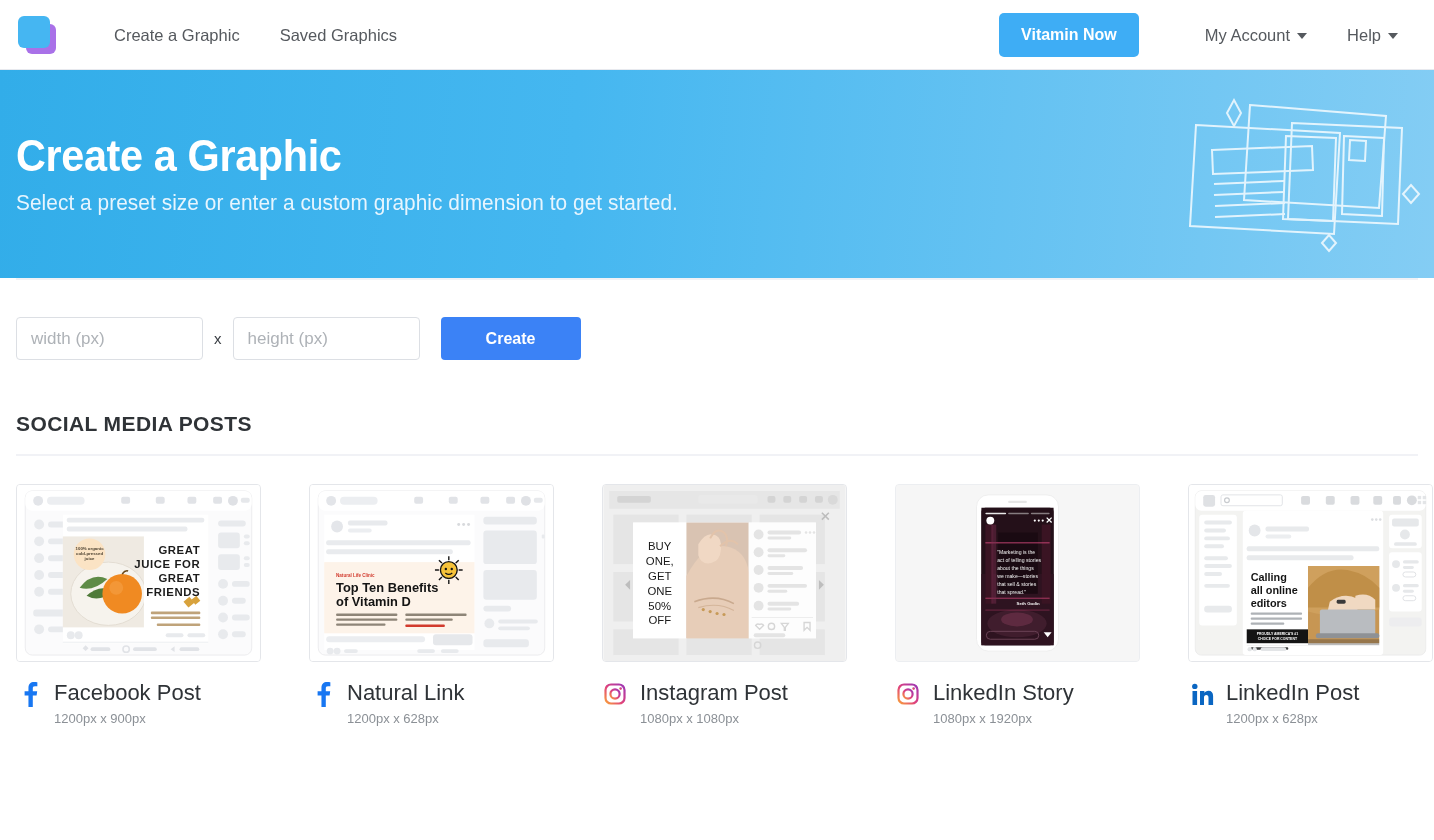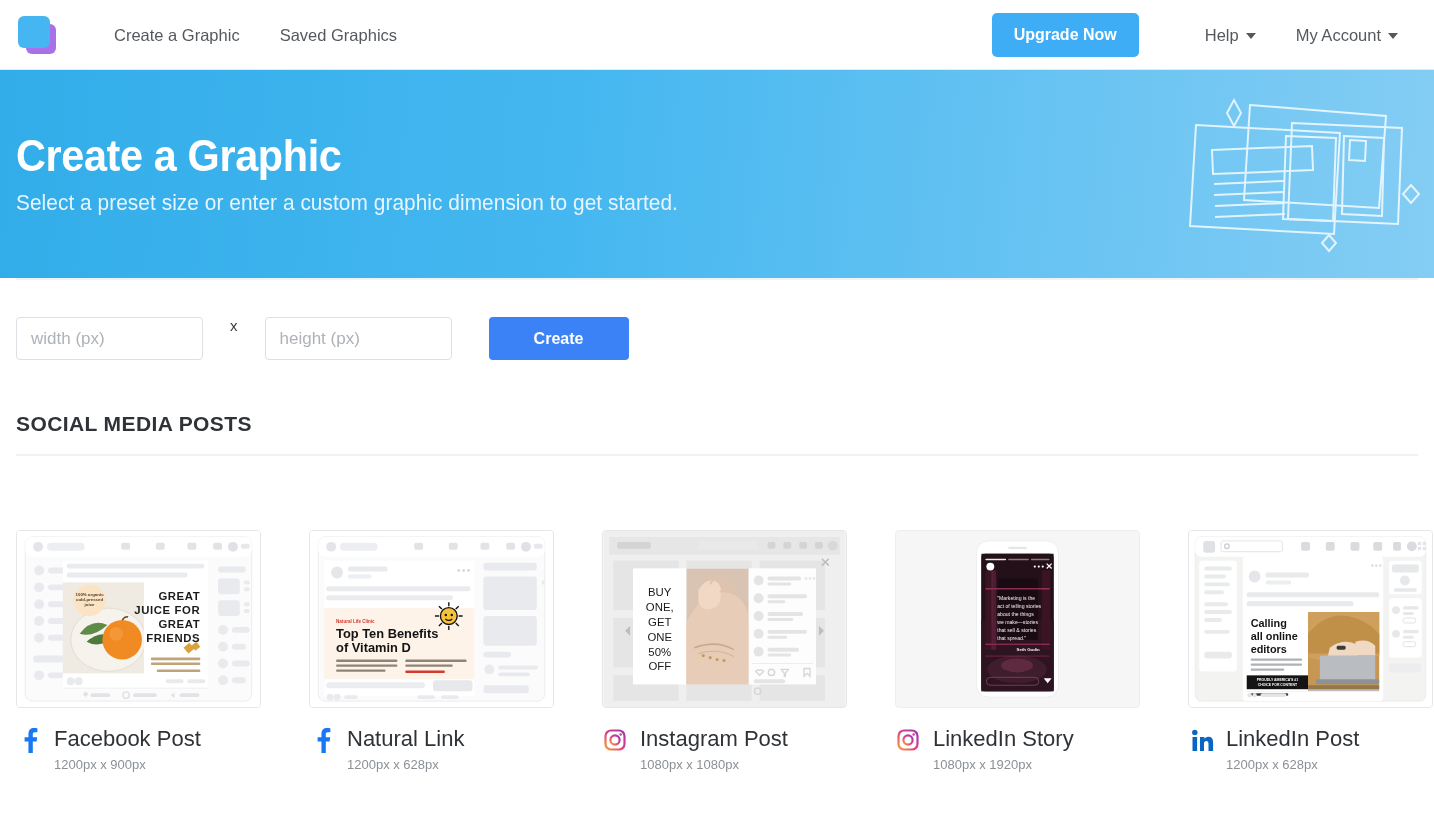--- a/index.html
+++ b/index.html
@@ -90,21 +90,21 @@
 
   
   .section { padding: 0 16px; }
   .section-head {
     font-size: 21px; font-weight: bold; color: #2f3337;
     letter-spacing: 0.4px; padding-top: 52px; padding-bottom: 18px;
   }
   .rule { height: 2px; background: #f1f2f6; width: 100%; }
 
   .custom-row {
-    display: flex; align-items: flex-start; gap: 16px; padding-top: 37px;
+    display: flex; align-items: center; gap: 0; padding-top: 37px;
   }
   .dim-input {
     width: 187px; height: 43px;
     border: 1px solid #dcdfe4; border-radius: 4px;
     font-size: 17px; color: #33373b; padding: 0 14px;
     font-family: "Liberation Sans", sans-serif;
     background: #fff; outline: none;
   }
   .dim-input::placeholder { color: #aeb2b7; }
   .x-sep {
@@ -116,21 +116,21 @@
     font-size: 16px; font-weight: bold;
     border: none; border-radius: 4px;
     width: 140px; height: 43px; cursor: pointer;
     font-family: "Liberation Sans", sans-serif;
   }
 
   
   .cards {
     display: flex; gap: 34px; padding-top: 28px;
   }
-  .card { width: 259px; flex: none; margin-top: 46px; }
+  .card { width: 259px; flex: none; }
   .thumb {
     width: 245px; height: 178px;
     border: 1px solid #e4e6ea; border-radius: 4px;
     background: #fff; overflow: hidden; position: relative;
     cursor: pointer;
   }
   .thumb.plain { border-color: #eceef1; background: #f7f7f8; }
   .thumb svg { display: block; width: 100%; height: 100%; }
 
   .card-meta {
@@ -154,29 +154,29 @@
     <div class="logo-back"></div>
     <div class="logo-front"></div>
   </div>
 
   <div class="nav-left">
     <a class="nav-link" href="#">Create a Graphic</a>
     <a class="nav-link" href="#">Saved Graphics</a>
   </div>
 
   <div class="nav-right">
-    <button class="upgrade-btn">Upgrade Now</button>
+    <button class="upgrade-btn">Vitamin Now</button>
+
+    <div class="menu-item">
+      <span>My Account</span>
+      <span class="caret"></span>
+    </div>
 
     <div class="menu-item">
       <span>Help</span>
-      <span class="caret"></span>
-    </div>
-
-    <div class="menu-item">
-      <span>My Account</span>
       <span class="caret"></span>
     </div>
   </div>
 </div>
 
 <div class="hero">
   <div class="hero-title">Create a Graphic</div>
   <div class="hero-sub">Select a preset size or enter a custom graphic dimension to get started.</div>
 
   <svg class="hero-art" viewBox="0 0 250 180">

